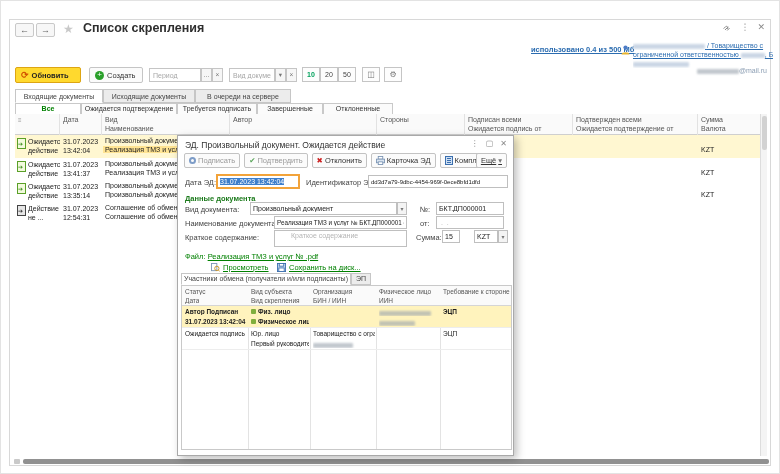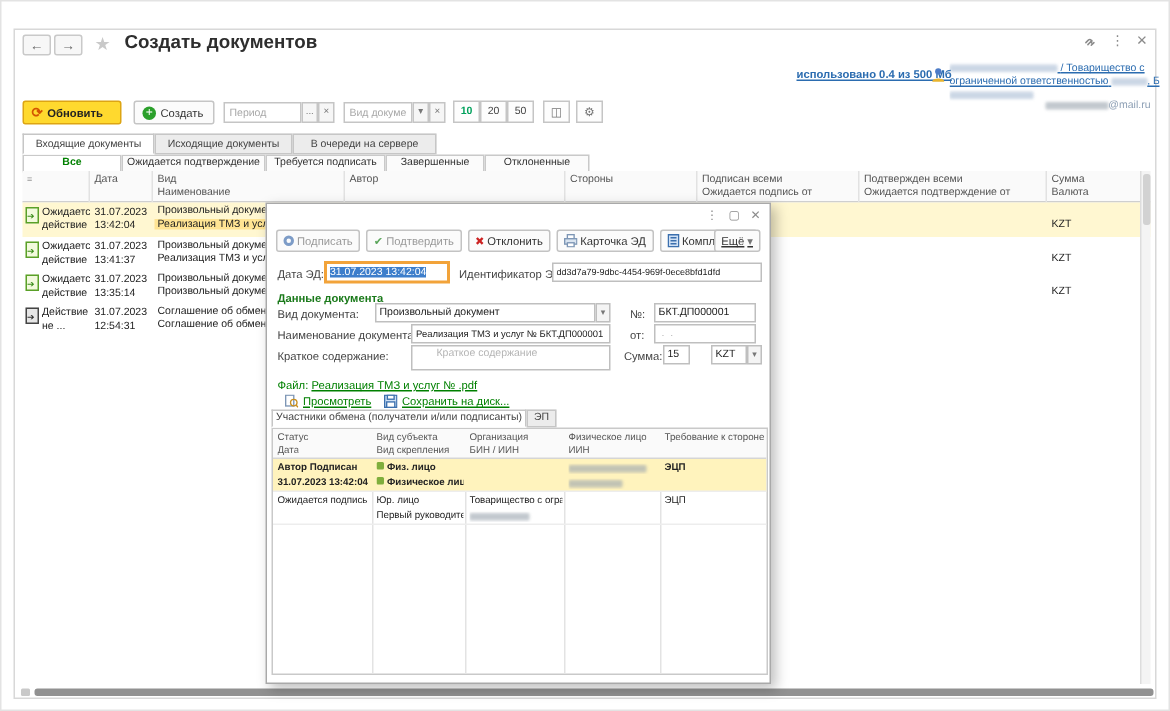--- a/index.html
+++ b/index.html
@@ -84,21 +84,21 @@
   .lbl{position:absolute;color:#444;white-space:nowrap;}
   .fld{position:absolute;height:13px;border:1px solid #bfbfbf;font-size:7px;color:#222;padding:0 2px;background:#fff;}
   .fld::placeholder{color:#b5b5b5;}
   .focusfld{position:absolute;height:15px;border:2px solid #f2a33a;background:#fff;display:flex;align-items:center;padding:0 2px;}
   .selblue{background:#3d7ecb;color:#fff;font-size:7px;white-space:nowrap;}
   .sect{position:absolute;color:#1b7a1b;font-weight:bold;font-size:7.5px;}
   .dd-btn{position:absolute;width:10px;height:13px;border:1px solid #bfbfbf;background:#f4f4f4;color:#777;
           font-size:6px;text-align:center;line-height:12px;cursor:pointer;}
   .greenlink{color:#008000;text-decoration:underline;cursor:pointer;}
   .filelbl{position:absolute;color:#008000;white-space:nowrap;}
-  .m-link{position:absolute;display:flex;align-items:center;gap:3px;color:#008000;cursor:pointer;}
+  .m-link{position:absolute;display:flex;align-items:center;gap:3px;color:#008000;cursor:pointer;margin-left:21px;}
   .m-link span.t{text-decoration:underline;}
   .ptab{position:absolute;height:12px;border:1px solid #c6c6c6;background:#ececec;font-size:7px;line-height:10px;
         text-align:center;cursor:pointer;color:#444;}
   .ptab.active{background:#fff;border-bottom-color:#fff;z-index:2;}
   .ptable{position:absolute;left:3px;top:149px;width:331px;height:165px;border:1px solid #c9c9c9;background:#fff;overflow:hidden;}
   .pcol{position:absolute;top:0;bottom:0;width:1px;background:#e3e3e3;}
   .phead{position:absolute;left:0;top:0;width:100%;height:20px;border-bottom:1px solid #d5d5d5;background:#fafafa;color:#555;font-size:6.5px;}
   .prow{position:absolute;left:0;width:100%;height:22px;font-size:6.5px;color:#222;border-bottom:1px solid #ededed;}
   .prow.sel{background:#fff3bd;font-weight:bold;}
   .subj-ico{display:inline-block;width:5px;height:5px;background:#7fae3c;border-radius:1px;margin-right:2px;}
@@ -107,21 +107,21 @@
 </style>
 </head>
 <body>
 
 <div id="screen">
   <div class="window-frame"></div>
 
   <div class="navbtn" style="left:14px;"><span>←</span></div>
   <div class="navbtn" style="left:35px;"><span>→</span></div>
   <div class="star">★</div>
-  <div class="page-title">Создать документов</div>
+  <div class="page-title">Список скрепления</div>
   <div class="corner-icons">
     <span>
       <svg width="9" height="9" viewBox="0 0 10 10">
           <path d="M3.5 6.5 L6.5 3.5 M2 5 L4 3 a1.6 1.6 0 0 1 2.2 2.2 M6 7 L8 5" transform="translate(-1,1)" stroke="#8a8a8a" stroke-width="1.1" fill="none" stroke-linecap="round"></path>
         </svg>
     </span>
     <span>⋮</span>
     <span>✕</span>
   </div>
 
@@ -223,20 +223,21 @@
     <span class="cell" style="left:90px;top:11px;width:112px;">Соглашение об обмене ЭД</span>
   </div>
 
   <div class="vscroll">
       <div class="thumb"></div>
     </div>
   <div class="hstub"></div>
   <div class="hscroll"></div>
 
   <div class="modal">
+    <div class="m-title">ЭД. Произвольный документ. Ожидается действие</div>
     <div class="m-icons">
       <span>⋮</span>
       <span>▢</span>
       <span>✕</span>
     </div>
 
     <div class="m-toolbar">
       <div class="m-btn disabled">
         <span class="pencil-ico"></span>
         <span>Подписать</span>

